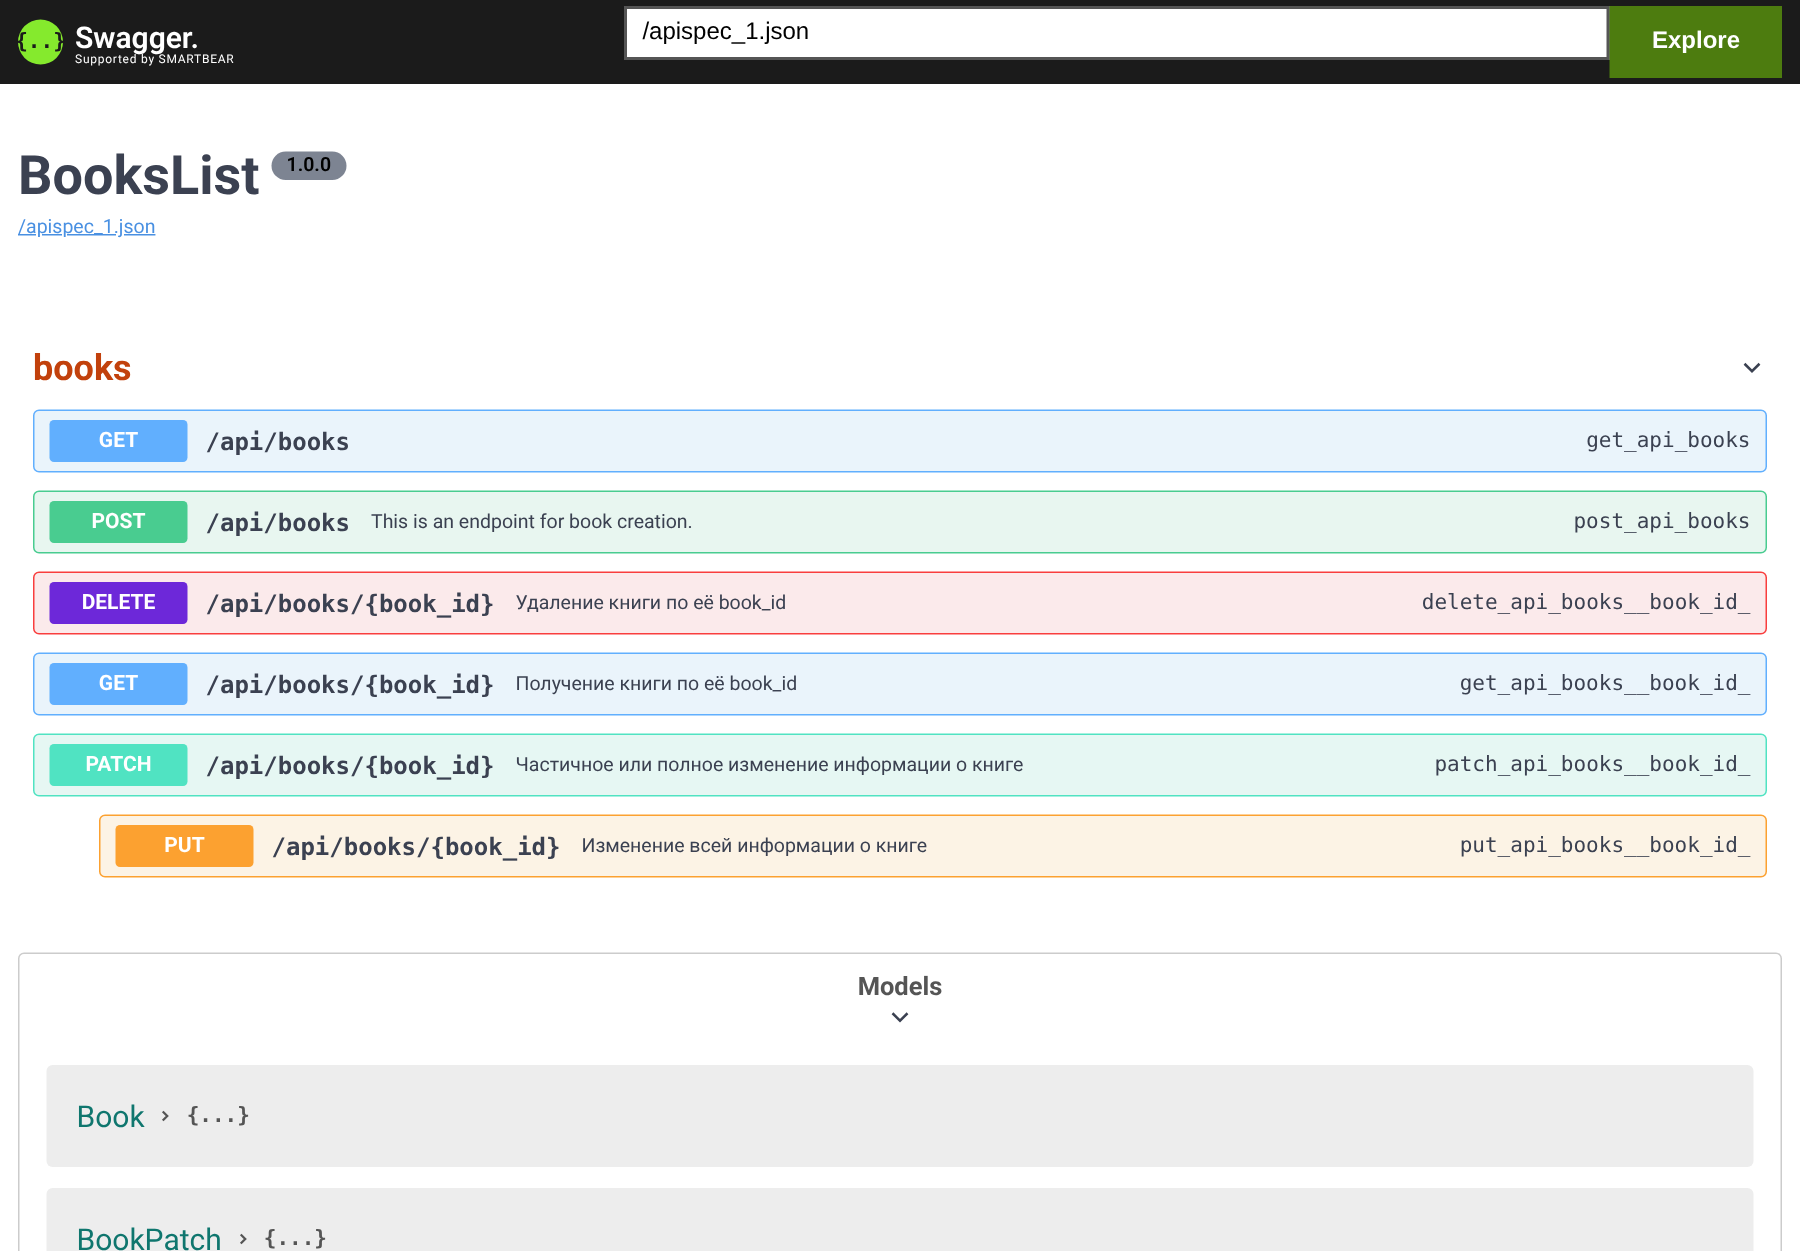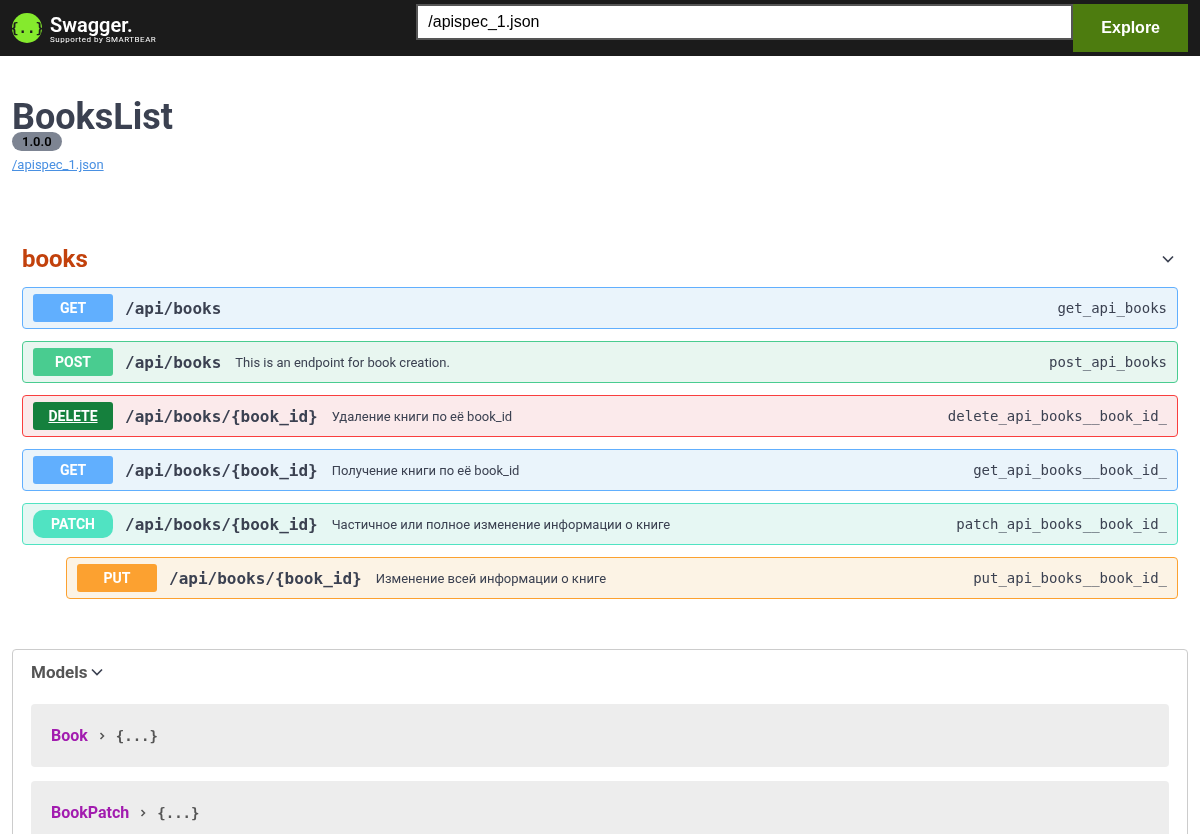--- a/index.html
+++ b/index.html
@@ -6,50 +6,50 @@
 body { font-family: -apple-system, BlinkMacSystemFont, "Segoe UI", Roboto, sans-serif; background: #fff; color: #3b4151; }
 .topbar { background: #1b1b1b; height: 56px; display: flex; align-items: center; padding: 0 12px; }
 .logo { display: flex; align-items: center; gap: 8px; margin-right: 260px; }
 .logo-icon { width: 30px; height: 30px; background: #85ea2d; border-radius: 50%; display: flex; align-items: center; justify-content: center; color: #1b1b1b; font-weight: bold; font-family: monospace; font-size: 14px; }
 .logo-text { color: #fff; font-size: 20px; font-weight: 600; }
 .logo-sub { color: #fff; font-size: 8px; letter-spacing: 0.5px; margin-top: -2px; }
 .search-row { display: flex; flex: 1; max-width: 880px; }
 .search-input { flex: 1; height: 36px; border: 2px solid #555; background: #fff; padding: 0 10px; font-size: 16px; outline: none; }
 .explore-btn { height: 48px; background: #4d7c0f; color: #fff; border: none; padding: 0 28px; font-size: 16px; font-weight: bold; cursor: pointer; }
 .content { max-width: 1200px; margin: 0 auto; padding: 40px 12px 20px; }
-.title-row { display: flex; align-items: flex-start; gap: 8px; flex-direction: column; }
+.title-row { display: flex; align-items: center; gap: 8px; }
 .title { font-size: 36px; font-weight: 700; color: #3b4151; }
 .version { background: #7d8492; color: #000000; font-size: 13px; padding: 2px 10px; border-radius: 30px; font-weight: 600; margin-top: -14px; }
 .spec-link { color: #4990e2; font-size: 13px; margin-top: 6px; display: inline-block; }
 .section { margin-top: 72px; padding: 0 10px; }
 .section-head { display: flex; align-items: center; justify-content: space-between; cursor: pointer; }
 .section-title { font-size: 24px; font-weight: 700; color: #c2410c; }
 .chev { width: 20px; height: 20px; }
 .ops { margin-top: 14px; display: flex; flex-direction: column; gap: 12px; }
 .op { border: 1px solid; border-radius: 4px; display: flex; align-items: center; padding: 6px 10px; cursor: pointer; }
 .op.get    { background: #eaf4fb; border-color: #61affe; }
 .op.post   { background: #e8f6f0; border-color: #49cc90; }
 .op.delete { background: #fbeaeb; border-color: #f93e3e; }
 .op.patch  { background: #e6f7f3; border-color: #50e3c2; }
 .op.put    { background: #fcf3e5; border-color: #fca130; margin-left: 44px; }
-.method { width: 80px; text-align: center; color: #fff; font-size: 14px; font-weight: 700; padding: 6px 0; border-radius: 3px; }
+.method { width: 92px; text-align: center; color: #fff; font-size: 14px; font-weight: 700; padding: 6px 0; border-radius: 3px; }
 .op.get .method    { background: #61affe; }
 .op.post .method   { background: #49cc90; }
-.op.delete .method { background: #15803d; text-decoration: underline; }
-.op.patch .method  { background: #50e3c2; border-radius: 10px; }
+.op.delete .method { background: #6d28d9; }
+.op.patch .method  { background: #50e3c2; }
 .op.put .method    { background: #fca130; }
 .path { font-family: Menlo, Consolas, monospace; font-size: 16px; font-weight: 600; color: #3b4151; margin-left: 12px; }
 .desc { font-size: 13px; color: #3b4151; margin-left: 14px; }
 .opid { font-family: Menlo, Consolas, monospace; font-size: 14px; color: #3b4151; margin-left: auto; }
 .models-box { margin-top: 50px; border: 1px solid #ccc; border-radius: 4px; }
-.models-head { display: flex; align-items: center; justify-content: flex-start; padding: 12px 18px; cursor: pointer; }
+.models-head { display: flex; align-items: center; justify-content: flex-end; padding: 12px 18px; cursor: pointer; flex-direction: column; }
 .models-title { font-size: 17px; font-weight: 700; color: #555; }
 .models-body { padding: 10px 18px 20px; display: flex; flex-direction: column; gap: 14px; }
 .model { background: #ededed; border-radius: 4px; padding: 22px 20px; cursor: pointer; display: flex; align-items: center; gap: 8px; }
-.model-name { font-size: 16px; font-weight: 700; color: #a21caf; }
+.model-name { font-size: 20px; font-weight: 400; color: #0f766e; }
 .model-chev { width: 12px; height: 12px; }
 .model-brace { font-family: monospace; font-size: 14px; font-weight: 700; color: #555; }
 </style>
 </head>
 <body>
 
 <div class="topbar">
   <div class="logo">
     <div class="logo-icon">{..}</div>
     <div>

